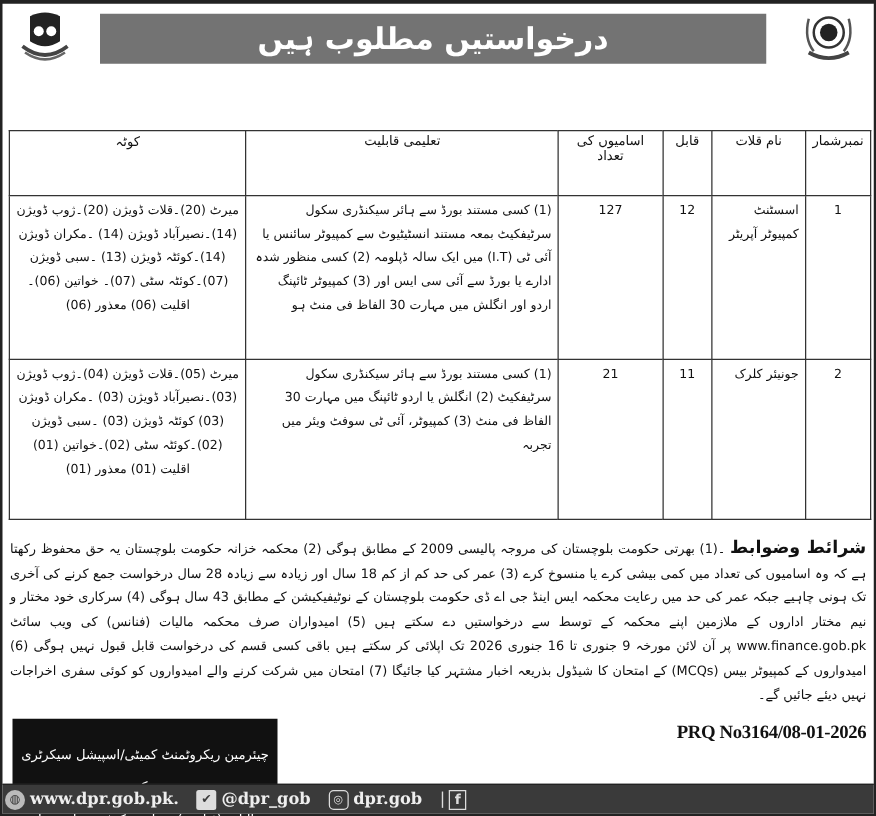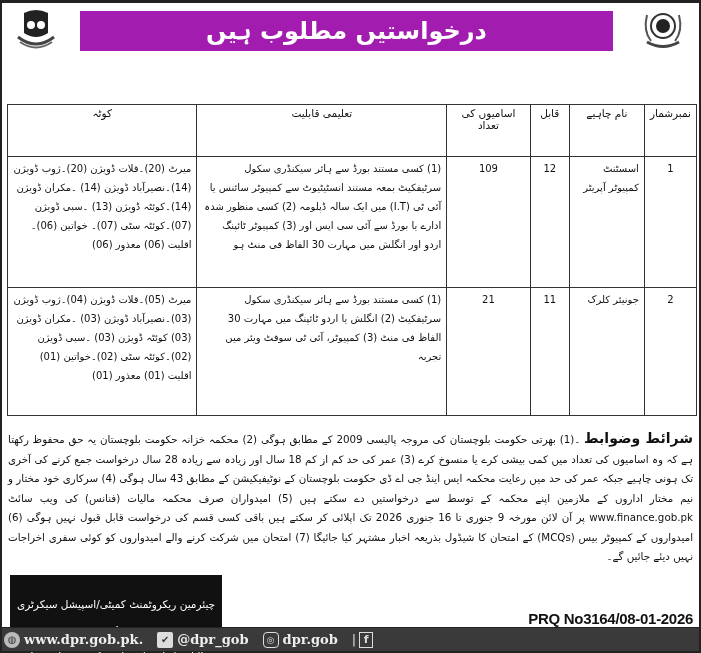--- a/index.html
+++ b/index.html
@@ -3,36 +3,36 @@
 <meta charset="utf-8">
 <style>
   * { box-sizing: border-box; margin: 0; padding: 0; }
   html, body { width: 701px; height: 653px; background: #fff; overflow: hidden; }
   body { font-family: "DejaVu Sans", sans-serif; color: #111; }
   .page { position: relative; width: 701px; height: 653px; border: 2px solid #222; border-top: 3px solid #222; background: #fff; }
   .header { position: absolute; top: 4px; left: 0; width: 100%; height: 44px; }
   .logo { position: absolute; top: 2px; width: 44px; height: 42px; }
   .logo.left { left: 12px; }
   .logo.right { right: 14px; }
-  .title-bar { position: absolute; left: 78px; right: 86px; top: 4px; height: 40px; background: #a21caf; color: #fff; font-family: "DejaVu Sans", sans-serif; font-weight: bold; font-size: 24px; text-align: center; line-height: 40px; direction: rtl; }
+  .title-bar { position: absolute; left: 78px; right: 86px; top: 4px; height: 40px; background: #737373; color: #fff; font-family: "DejaVu Sans", sans-serif; font-weight: bold; font-size: 24px; text-align: center; line-height: 40px; direction: rtl; }
   .intro { position: absolute; top: 52px; left: 6px; right: 6px; direction: rtl; font-size: 10.5px; line-height: 19px; text-align: justify; }
   table.jobs { position: absolute; top: 101px; left: 5px; width: 690px; border-collapse: collapse; direction: rtl; font-size: 10px; }
   table.jobs th, table.jobs td { border: 1px solid #333; vertical-align: top; padding: 2px 5px; }
   table.jobs th { font-weight: normal; font-size: 10.5px; height: 52px; text-align: center; }
   table.jobs td { line-height: 19px; }
   .c-no { width: 47px; text-align: center; }
   .c-name { width: 77px; }
   .c-scale { width: 40px; text-align: center; }
   .c-count { width: 86px; text-align: center; }
   .c-qual { width: 264px; }
-  .c-quota { width: 200px; }
+  .c-quota { width: 200px; text-align: center; }
   .terms { position: absolute; top: 426px; left: 6px; right: 6px; direction: rtl; font-size: 10.3px; line-height: 19.5px; text-align: justify; }
   .terms .lead { font-weight: bold; font-size: 14px; }
   .signature { position: absolute; top: 572px; left: 8px; width: 212px; height: 54px; background: #111; color: #fff; direction: rtl; text-align: center; font-size: 10.5px; line-height: 26px; padding-top: 16px; }
-  .prq { position: absolute; top: 607px; right: 6px; font-family: Liberation Sans, sans-serif; font-weight: bold; font-size: 15px; letter-spacing: -0.3px; }
+  .prq { position: absolute; top: 575px; right: 6px; font-family: Liberation Serif, serif; font-weight: bold; font-size: 15px; letter-spacing: -0.3px; }
   .footer { position: absolute; bottom: 0; left: 0; width: 100%; height: 24px; background: #3a3a3a; color: #eee; display: flex; align-items: center; font-family: "DejaVu Serif", serif; font-weight: bold; font-size: 13px; padding-left: 2px; border-top: 1px solid #222; }
   .footer .seg { display: flex; align-items: center; margin-right: 14px; white-space: nowrap; }
   .footer .ico { display: inline-flex; align-items: center; justify-content: center; width: 16px; height: 16px; margin-right: 4px; font-size: 10px; font-family: "DejaVu Sans", sans-serif; }
   .ico.globe { border-radius: 50%; background: #bbb; color: #333; }
   .ico.bird { background: #ddd; color: #3a3a3a; border-radius: 2px; }
   .ico.insta { border: 1.5px solid #ddd; border-radius: 4px; color: #ddd; font-size: 9px; }
   .ico.fb { border: 1.5px solid #ddd; color: #ddd; width: 14px; font-size: 11px; }
   .sep { color: #ddd; margin-right: 3px; font-family: "DejaVu Sans", sans-serif; font-weight: normal; }
 </style>
 </head>
@@ -56,33 +56,33 @@
       <path d="M38 6 Q42 22 34 32" stroke="#555" stroke-width="2" fill="none"></path>
       <path d="M6 33 Q22 42 38 33" stroke="#444" stroke-width="3" fill="none"></path>
     </svg>
   </div>
 
 
   <table class="jobs">
     <thead>
       <tr>
         <th class="c-no">نمبرشمار</th>
-        <th class="c-name">نام چاہیے</th>
+        <th class="c-name">نام قلات</th>
         <th class="c-scale">قابل</th>
         <th class="c-count">اسامیوں کی تعداد</th>
         <th class="c-qual">تعلیمی قابلیت</th>
         <th class="c-quota">کوٹہ</th>
       </tr>
     </thead>
     <tbody>
       <tr style="height:131px;">
         <td class="c-no">1</td>
         <td class="c-name">اسسٹنٹ کمپیوٹر آپریٹر</td>
         <td class="c-scale">12</td>
-        <td class="c-count">109</td>
+        <td class="c-count">127</td>
         <td class="c-qual">(1) کسی مستند بورڈ سے ہائر سیکنڈری سکول سرٹیفکیٹ بمعہ مستند انسٹیٹیوٹ سے کمپیوٹر سائنس یا آئی ٹی (I.T) میں ایک سالہ ڈپلومہ (2) کسی منظور شدہ ادارے یا بورڈ سے آئی سی ایس اور (3) کمپیوٹر ٹائپنگ اردو اور انگلش میں مہارت 30 الفاظ فی منٹ ہو</td>
         <td class="c-quota">میرٹ (20)۔قلات ڈویژن (20)۔ژوب ڈویژن (14)۔نصیرآباد ڈویژن (14) ۔مکران ڈویژن (14)۔کوئٹہ ڈویژن (13) ۔سبی ڈویژن (07)۔کوئٹہ سٹی (07)۔ خواتین (06)۔اقلیت (06) معذور (06)</td>
       </tr>
       <tr style="height:128px;">
         <td class="c-no">2</td>
         <td class="c-name">جونیئر کلرک</td>
         <td class="c-scale">11</td>
         <td class="c-count">21</td>
         <td class="c-qual">(1) کسی مستند بورڈ سے ہائر سیکنڈری سکول سرٹیفکیٹ (2) انگلش یا اردو ٹائپنگ میں مہارت 30 الفاظ فی منٹ (3) کمپیوٹر، آئی ٹی سوفٹ ویئر میں تجربہ</td>
         <td class="c-quota">میرٹ (05)۔قلات ڈویژن (04)۔ژوب ڈویژن (03)۔نصیرآباد ڈویژن (03) ۔مکران ڈویژن (03) کوئٹہ ڈویژن (03) ۔سبی ڈویژن (02)۔کوئٹہ سٹی (02)۔خواتین (01) اقلیت (01) معذور (01)</td>

